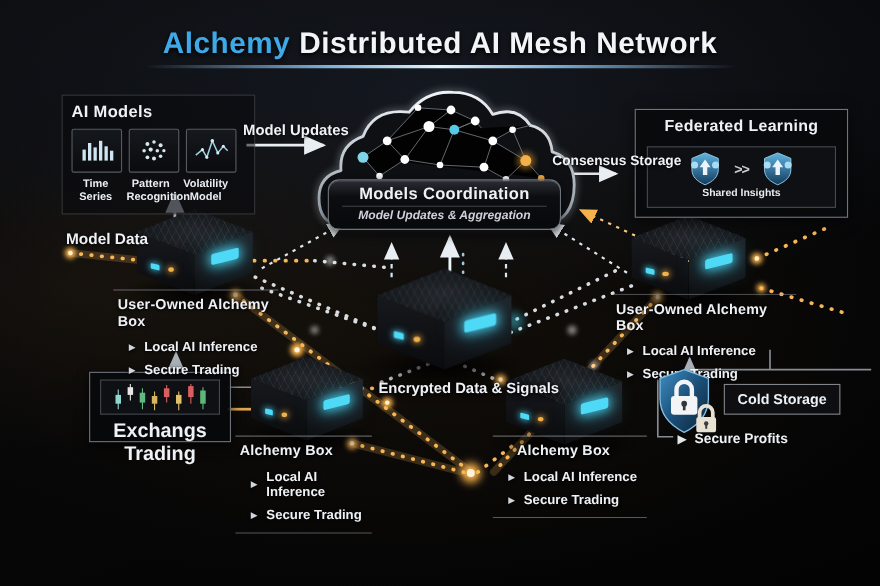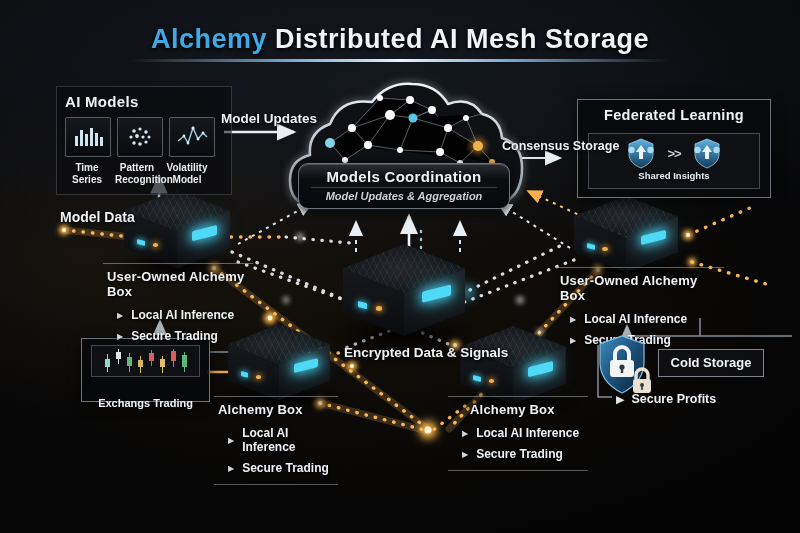--- a/index.html
+++ b/index.html
@@ -78,21 +78,21 @@
     padding:5px 0 2px 4px;letter-spacing:.2px;}
   .feat{display:flex;align-items:center;gap:8px;margin-top:7px;padding-left:14px;}
   .feat .b{font-size:8px;color:#d2d7dd;}
   .feat .t{font-size:12px;font-weight:bold;color:#eef1f5;}
   .underlined{border-bottom:1px solid rgba(165,170,178,.5);padding-bottom:9px;}
   
   .exchange-box{left:81px;top:338px;width:127px;height:62px;z-index:5;
     border:1.5px solid #6e737a;background:rgba(8,9,11,.92);box-shadow:0 3px 10px rgba(0,0,0,.7);}
   .ex-chart{margin:6px 9px 0;height:30px;border:1px solid #44484e;background:#0f1013;
     display:flex;align-items:center;justify-content:center;}
-  .ex-label{text-align:center;font-size:11px;font-weight:bold;margin-top:20px;}
+  .ex-label{text-align:center;font-size:18px;font-weight:bold;margin-top:4px;}
   
   .cold-shield{left:596px;top:334px;z-index:6;}
   .cold-box{left:658px;top:349px;width:104px;height:26px;z-index:5;border:1px solid #80858c;
     background:rgba(16,17,20,.85);text-align:center;line-height:26px;font-size:13px;font-weight:bold;}
   .secure-profits{left:616px;top:392px;z-index:6;display:flex;align-items:center;gap:7px;}
   .secure-profits .arr{font-size:11px;color:#e2e7ec;}
   .secure-profits .t{font-size:12.5px;font-weight:bold;}
   .enc-label{left:344px;top:345px;z-index:6;font-size:13.5px;font-weight:bold;text-shadow:0 1px 4px #000,0 0 8px rgba(0,0,0,.9);}
 </style>
 </head>
@@ -204,21 +204,21 @@
         <circle cx="380" cy="292" r="4" filter="url(#fg)"></circle>
       <circle cx="520" cy="300" r="4" filter="url(#fg)"></circle>
         <circle cx="540" cy="332" r="3.4" filter="url(#fg)"></circle>
       <circle cx="286" cy="300" r="3.4" filter="url(#fg)"></circle>
     </g>
     <circle cx="468" cy="292" r="8" fill="#4ed9f6" opacity=".45" filter="url(#fg2)"></circle>
   </svg>
 
   <div class="abs title">
     <span class="brand">Alchemy</span>
-    <span class="rest">Distributed AI Mesh Storage</span>
+    <span class="rest">Distributed AI Mesh Network</span>
   </div>
   <div class="abs title-underline"></div>
 
   <div class="abs ai-panel">
     <div class="ai-header">AI Models</div>
     <div class="ai-tiles">
       <div class="ai-tile">
         <svg width="32" height="26" viewBox="0 0 32 26">
           <g fill="#cfe6f2">
               <rect x="3" y="12" width="3" height="10"></rect>

